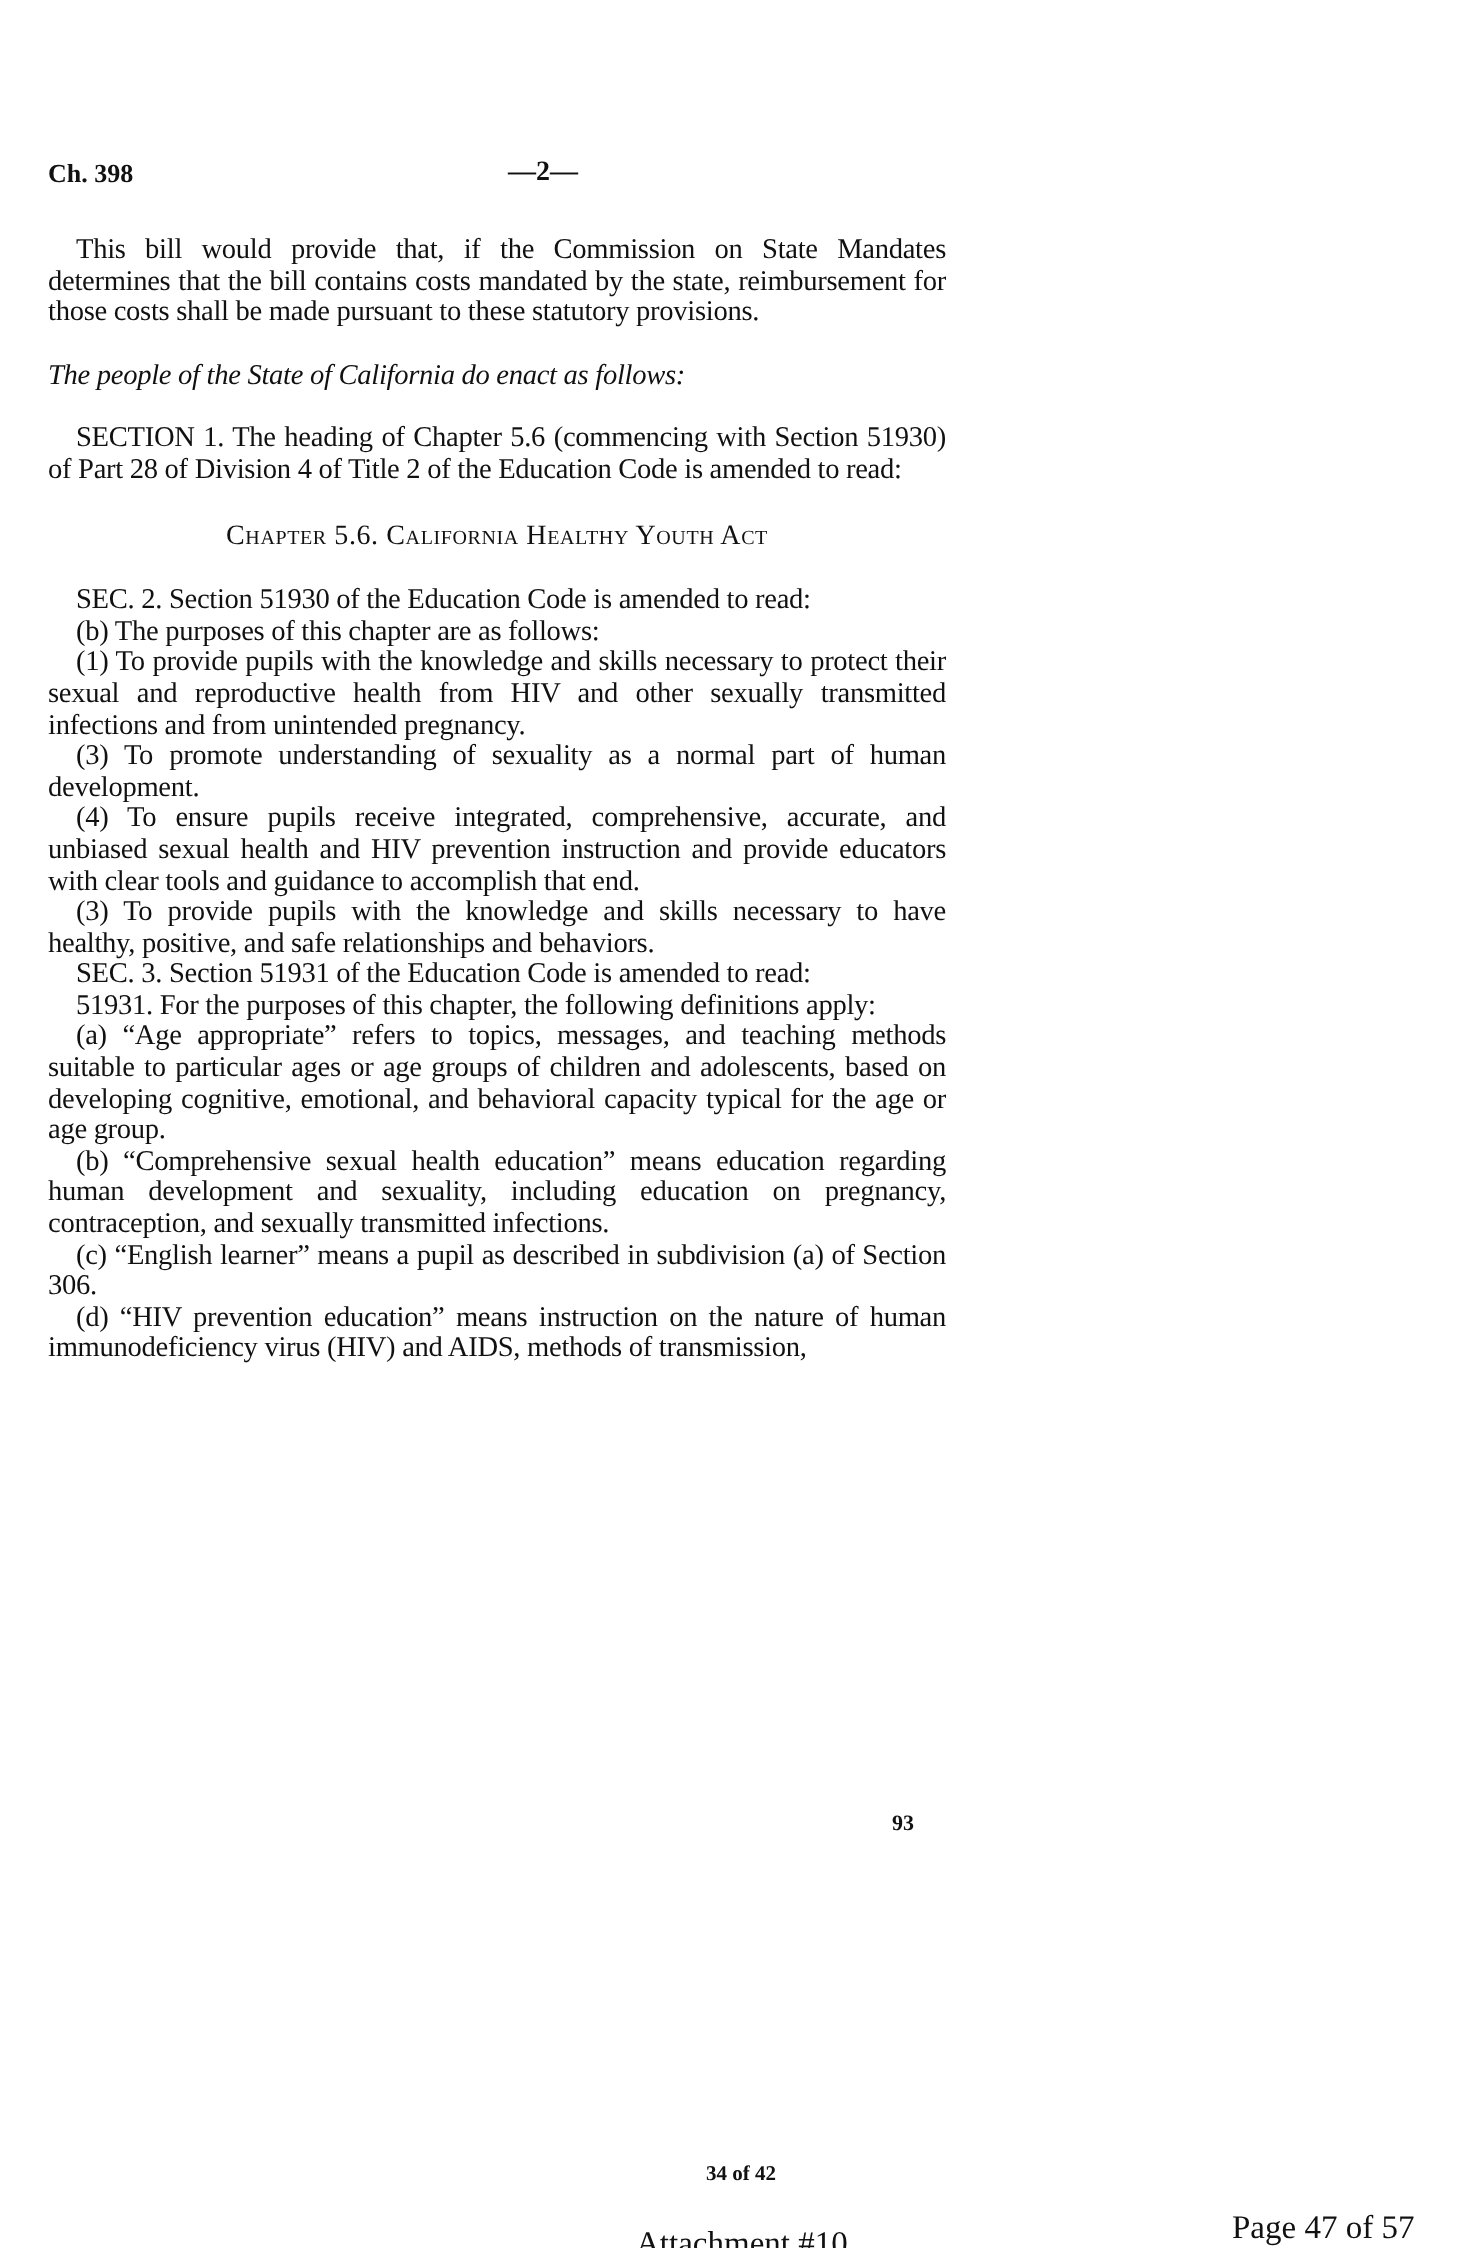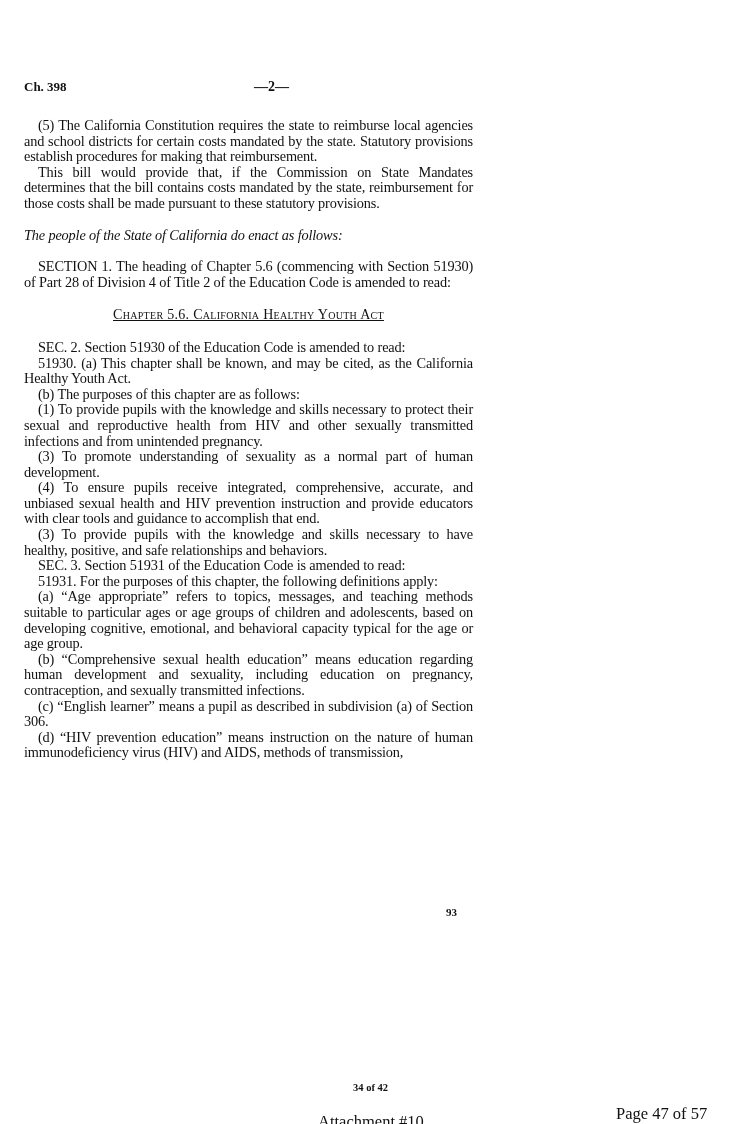--- a/index.html
+++ b/index.html
@@ -63,21 +63,20 @@
       margin-bottom: 16px;
     }
     .body-text p.chapter-heading {
       text-indent: 0;
       text-align: center;
       font-variant: small-caps;
       font-size: 14px;
       letter-spacing: 0.3px;
       margin-top: 17px;
       margin-bottom: 17px;
-      text-decoration: underline;
     }
     .version-num {
       position: absolute;
       left: 446px;
       top: 858px;
       font-size: 11px;
       font-weight: bold;
     }
     .sheet-count {
       position: absolute;
@@ -103,31 +102,29 @@
 <body>
 
 <div class="page">
 
   <div class="running-head">
     <span class="chapter-num">Ch. 398</span>
     <span class="page-mark">—2—</span>
   </div>
 
   <div class="body-text">
-    <p>(5) The California Constitution requires the state to reimburse local agencies and school districts for certain costs mandated by the state. Statutory provisions establish procedures for making that reimbursement.</p>
     <p>This bill would provide that, if the Commission on State Mandates determines that the bill contains costs mandated by the state, reimbursement for those costs shall be made pursuant to these statutory provisions.</p>
 
     <p class="enact">The people of the State of California do enact as follows:</p>
 
     <p>SECTION 1.  The heading of Chapter 5.6 (commencing with Section 51930) of Part 28 of Division 4 of Title 2 of the Education Code is amended to read:</p>
 
     <p class="chapter-heading">Chapter 5.6. California Healthy Youth Act</p>
 
     <p>SEC. 2.  Section 51930 of the Education Code is amended to read:</p>
-    <p>51930.  (a) This chapter shall be known, and may be cited, as the California Healthy Youth Act.</p>
     <p>(b) The purposes of this chapter are as follows:</p>
     <p>(1) To provide pupils with the knowledge and skills necessary to protect their sexual and reproductive health from HIV and other sexually transmitted infections and from unintended pregnancy.</p>
     <p>(3) To promote understanding of sexuality as a normal part of human development.</p>
     <p>(4) To ensure pupils receive integrated, comprehensive, accurate, and unbiased sexual health and HIV prevention instruction and provide educators with clear tools and guidance to accomplish that end.</p>
     <p>(3) To provide pupils with the knowledge and skills necessary to have healthy, positive, and safe relationships and behaviors.</p>
     <p>SEC. 3.  Section 51931 of the Education Code is amended to read:</p>
     <p>51931.  For the purposes of this chapter, the following definitions apply:</p>
     <p>(a) “Age appropriate” refers to topics, messages, and teaching methods suitable to particular ages or age groups of children and adolescents, based on developing cognitive, emotional, and behavioral capacity typical for the age or age group.</p>
     <p>(b) “Comprehensive sexual health education” means education regarding human development and sexuality, including education on pregnancy, contraception, and sexually transmitted infections.</p>
     <p>(c) “English learner” means a pupil as described in subdivision (a) of Section 306.</p>

